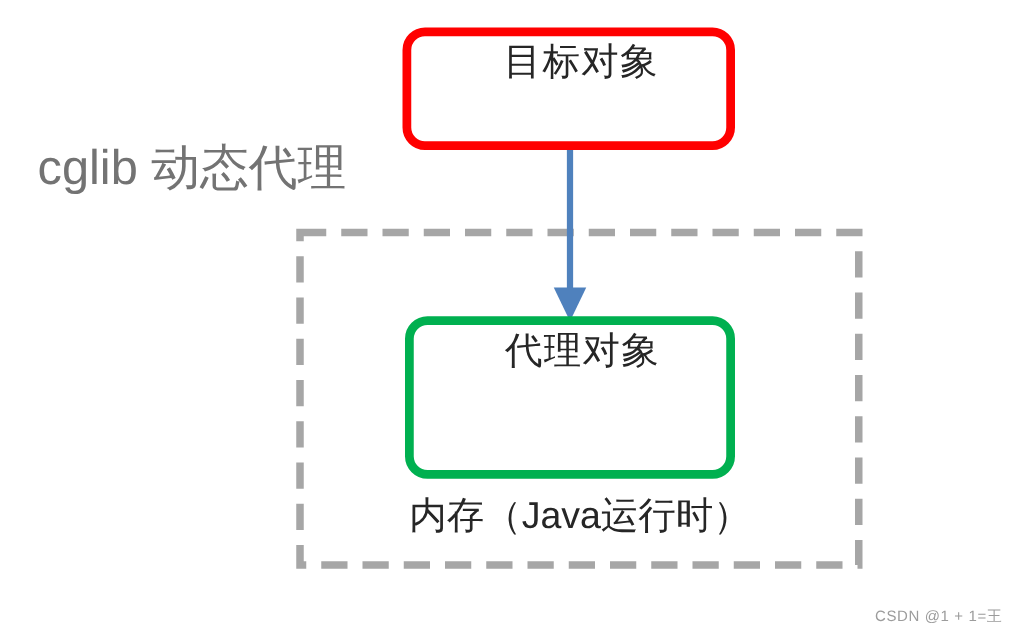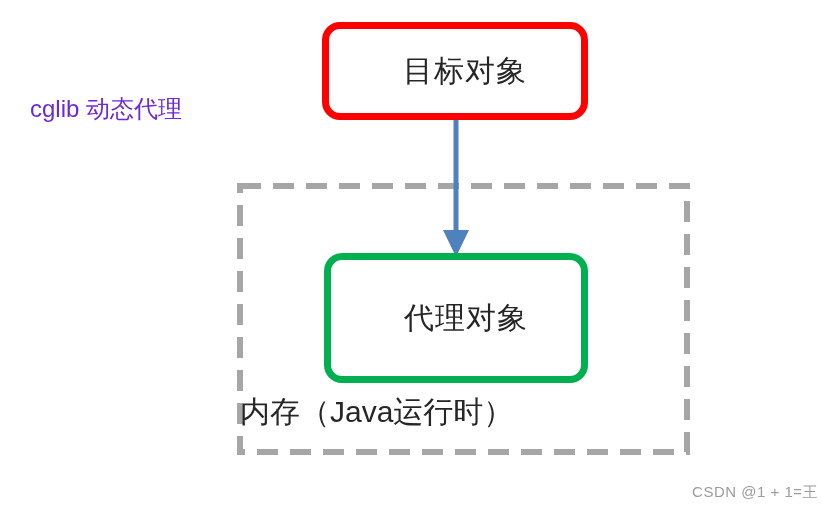--- a/index.html
+++ b/index.html
@@ -11,39 +11,39 @@
   .canvas {
     position: relative;
     width: 822px;
     height: 508px;
     background: #ffffff;
     overflow: hidden;
   }
   .diagram-title {
     position: absolute;
     left: 30px;
-    top: 93px;
-    font-size: 24px;
-    color: #6d28d9;
+    top: 107px;
+    font-size: 39px;
+    color: #737373;
     white-space: nowrap;
   }
   .svg-layer {
     position: absolute;
     left: 0;
     top: 0;
     width: 822px;
     height: 508px;
   }
   .node-box {
     position: absolute;
     box-sizing: border-box;
     border-radius: 18px;
     background: #ffffff;
     display: flex;
-    align-items: center;
+    align-items: flex-start;
     justify-content: center;
     padding-left: 20px;
   }
   .node-box .node-label {
     font-size: 30px;
     color: #262626;
     letter-spacing: 1px;
     white-space: nowrap;
   }
   .target-box {
@@ -58,29 +58,30 @@
     top: 253px;
     width: 264px;
     height: 130px;
     border: 7px solid #00b050;
   }
   .memory-label {
     position: absolute;
     left: 240px;
     top: 392px;
     width: 448px;
+    text-align: center;
     font-size: 30px;
     color: #262626;
     white-space: nowrap;
   }
   .watermark {
     position: absolute;
-    right: 4px;
+    right: 20px;
     bottom: 6px;
-    font-size: 15px;
+    font-size: 12px;
     color: #9c9c9c;
     letter-spacing: 0.5px;
     white-space: nowrap;
   }
 </style>
 </head>
 <body>
 
 <div class="canvas">
 

